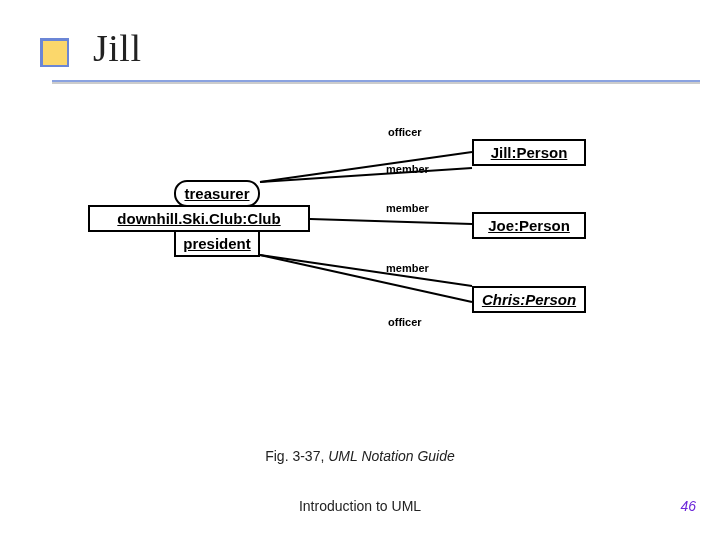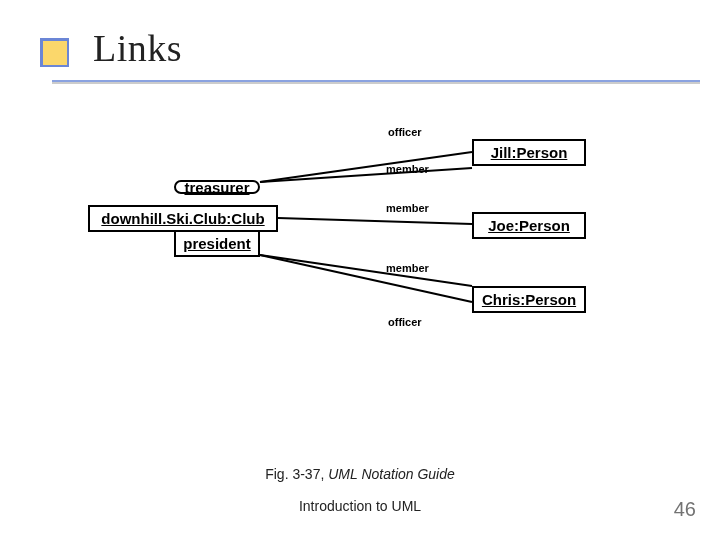--- a/index.html
+++ b/index.html
@@ -78,63 +78,64 @@
     white-space: nowrap;
   }
   .caption {
     position: absolute;
     left: 0;
     width: 720px;
     text-align: center;
     font-size: 14px;
     color: #222;
   }
-  .caption-fig { top: 466px; text-align: center; }
+  .caption-fig { top: 448px; text-align: center; }
   .caption-fig i { font-style: italic; }
   .footer { top: 498px; text-align: center; }
   .pagenum {
     position: absolute;
     right: 24px;
     top: 498px;
-    font-size: 20px;
-    color: #737373;
+    font-size: 14px;
+    color: #6d28d9;
+    font-style: italic;
   }
 </style>
 </head>
 <body>
 
 <div class="bullet"></div>
-<div class="title">Links</div>
+<div class="title">Jill</div>
 <div class="rule"></div>
 
 <div class="diagram">
   <svg width="548" height="284">
     <line x1="172" y1="74" x2="384" y2="44" stroke="#000" stroke-width="2"></line>
     <line x1="172" y1="74" x2="384" y2="60" stroke="#000" stroke-width="2"></line>
     <line x1="190" y1="110" x2="384" y2="116" stroke="#000" stroke-width="2"></line>
     <line x1="172" y1="147" x2="384" y2="178" stroke="#000" stroke-width="2"></line>
     <line x1="172" y1="147" x2="384" y2="194" stroke="#000" stroke-width="2"></line>
   </svg>
 
-  <div class="node" style="left:0px;   top:97px;  width:190px; height:27px;">
+  <div class="node" style="left:0px;   top:97px;  width:222px; height:27px;">
       <span>downhill.Ski.Club:Club</span>
     </div>
-  <div class="node" style="left:86px;  top:72px;  width:86px;  height:14px;border-radius:13px;">
+  <div class="node" style="left:86px;  top:72px;  width:86px;  height:27px;border-radius:13px;">
       <span>treasurer</span>
     </div>
   <div class="node" style="left:86px;  top:122px; width:86px;  height:27px;">
       <span>president</span>
     </div>
   <div class="node" style="left:384px; top:31px;  width:114px; height:27px;">
       <span>Jill:Person</span>
     </div>
   <div class="node" style="left:384px; top:104px; width:114px; height:27px;text-decoration:underline;">
       <span>Joe:Person</span>
     </div>
-  <div class="node" style="left:384px; top:178px; width:114px; height:27px;">
+  <div class="node" style="left:384px; top:178px; width:114px; height:27px;font-style:italic;">
       <span>Chris:Person</span>
     </div>
 
   <div class="role" style="left:300px; top:18px;">officer</div>
   <div class="role" style="left:298px; top:55px;">member</div>
   <div class="role" style="left:298px; top:94px;">member</div>
   <div class="role" style="left:298px; top:154px;">member</div>
   <div class="role" style="left:300px; top:208px;">officer</div>
 </div>
 

